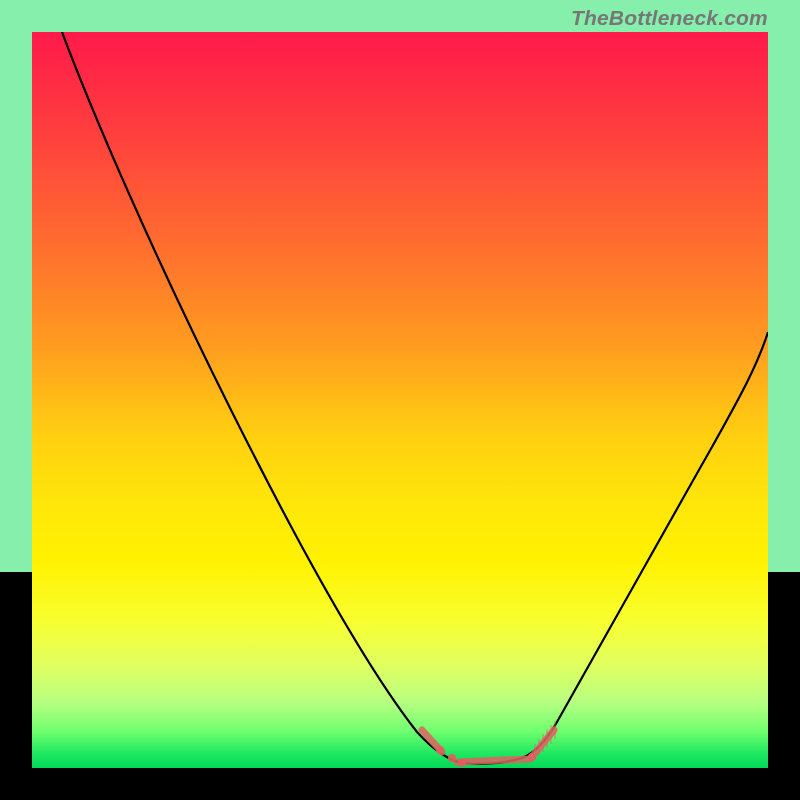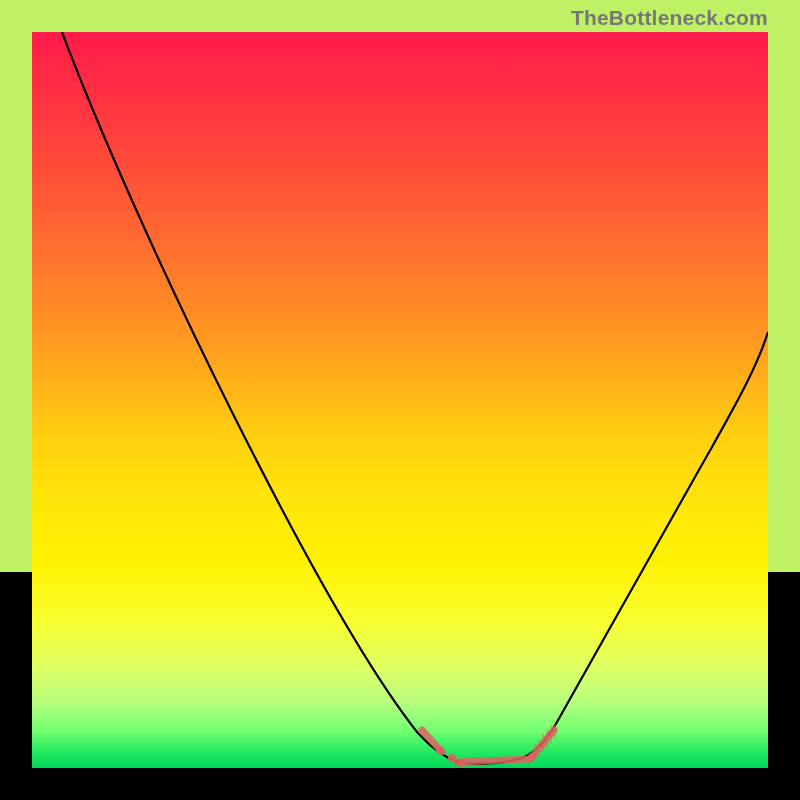--- a/index.html
+++ b/index.html
@@ -8,21 +8,22 @@
     width: 800px;
     height: 800px;
     background: #000;
     overflow: hidden;
     font-family: Arial, Helvetica, sans-serif;
   }
   .frame {
     position: relative;
     width: 800px;
     height: 572px;
-    background: #bef264;
+    background: #86efac;
+    font-style: italic;
   }
   .plot-area {
     position: absolute;
     left: 32px;
     top: 32px;
     width: 736px;
     height: 736px;
     overflow: hidden;
   }
   .gradient-bg {

